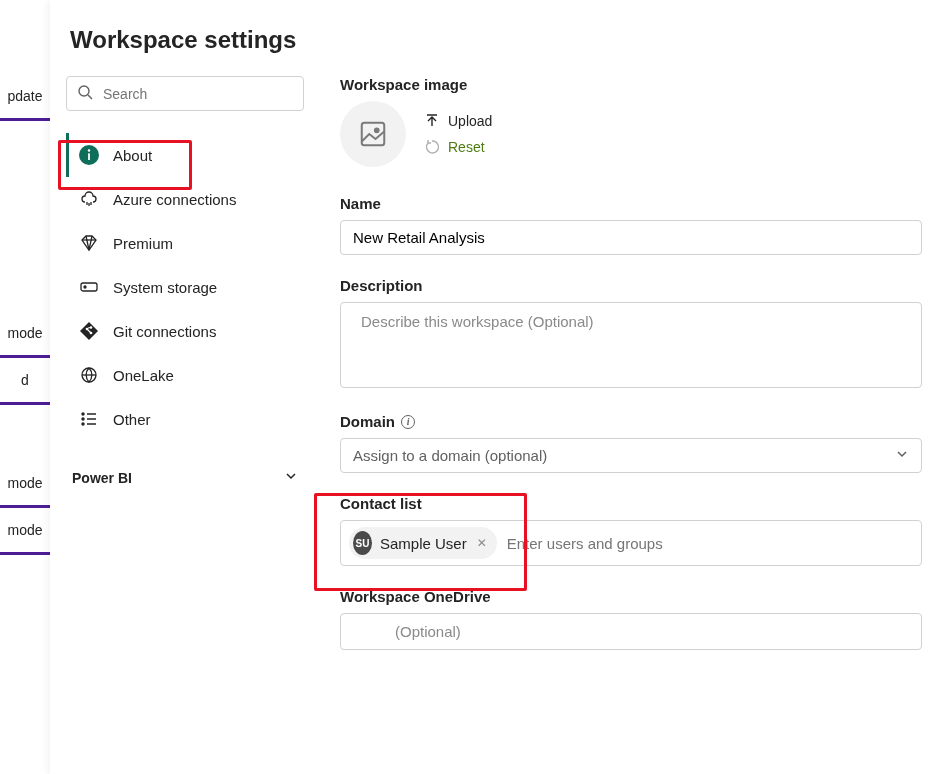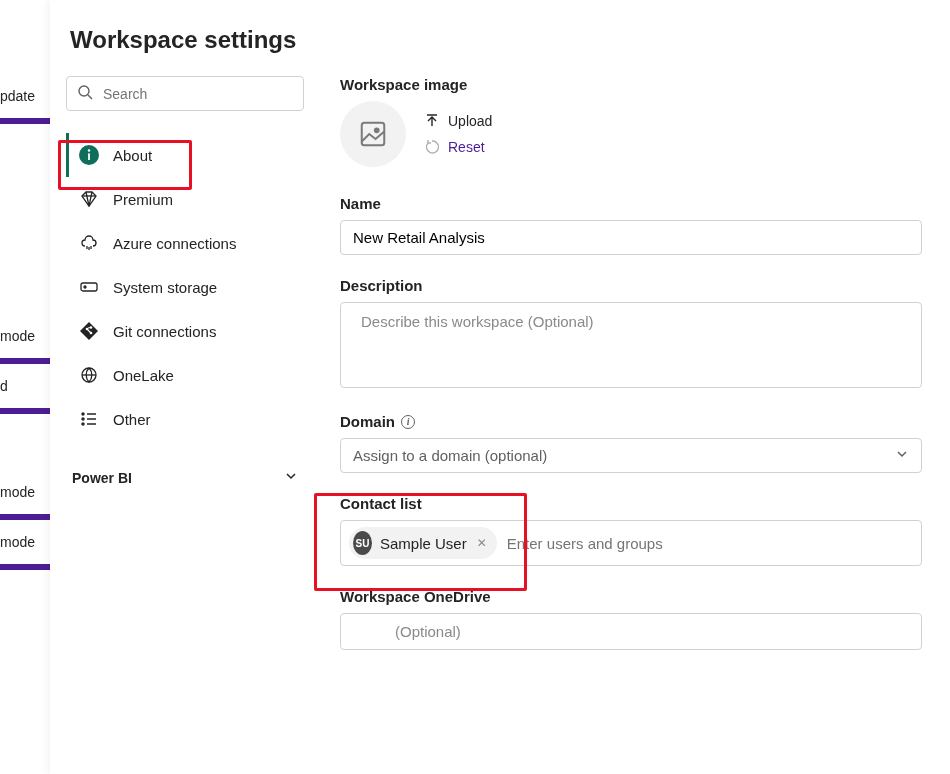--- a/index.html
+++ b/index.html
@@ -17,22 +17,22 @@
   .backdrop-list {
     position: absolute;
     left: 0;
     top: 0;
     width: 50px;
     font-size: 14px;
     color: #242424;
   }
   .backdrop-item {
     padding: 14px 0;
-    border-bottom: 6px solid #4c1d95;
-    text-align: left;
+    border-bottom: 3px solid #4c1d95;
+    text-align: center;
     white-space: nowrap;
     overflow: hidden;
   }
   .panel {
     position: absolute;
     left: 50px;
     top: 0;
     right: 0;
     bottom: 0;
     background: #fff;
@@ -145,21 +145,21 @@
     flex-direction: column;
     gap: 10px;
     font-size: 14px;
   }
   .img-action {
     display: flex;
     align-items: center;
     gap: 8px;
     cursor: pointer;
   }
-  .img-action.disabled { color: #4c1d95; cursor: default; }
+  .img-action.disabled { color: #4d7c0f; cursor: default; }
   .field {
     margin-bottom: 22px;
   }
   .text-input, .textarea, .select-box, .chip-input, .simple-input {
     width: 100%;
     border: 1px solid #d1d1d1;
     border-radius: 4px;
     font-size: 15px;
     font-family: inherit;
     background: #fff;
@@ -260,36 +260,36 @@
               <rect x="8.2" y="7.5" width="1.6" height="6" fill="#fff"></rect>
               <circle cx="9" cy="5" r="1.1" fill="#fff"></circle>
             </svg>
         </span>
         <span>About</span>
       </div>
 
       <div class="nav-item">
         <span class="icon-slot">
           <svg width="20" height="20" viewBox="0 0 20 20" fill="none" stroke="#242424" stroke-width="1.3">
+              <path d="M6 13 A3 3 0 0 1 6 7 A4 4 0 0 1 14 7 A3 3 0 0 1 14 13"></path>
+              <path d="M8 13 L8 16 M12 13 L12 16 M10 14 L10 17"></path>
+            </svg>
+        </span>
+        <span>Azure connections</span>
+      </div>
+
+      <div class="nav-item">
+        <span class="icon-slot">
+          <svg width="20" height="20" viewBox="0 0 20 20" fill="none" stroke="#242424" stroke-width="1.3">
               <path d="M3 7 L7 3 L13 3 L17 7 L10 17 Z"></path>
               <path d="M3 7 L17 7"></path>
               <path d="M7 3 L10 17 L13 3"></path>
             </svg>
         </span>
         <span>Premium</span>
-      </div>
-
-      <div class="nav-item">
-        <span class="icon-slot">
-          <svg width="20" height="20" viewBox="0 0 20 20" fill="none" stroke="#242424" stroke-width="1.3">
-              <path d="M6 13 A3 3 0 0 1 6 7 A4 4 0 0 1 14 7 A3 3 0 0 1 14 13"></path>
-              <path d="M8 13 L8 16 M12 13 L12 16 M10 14 L10 17"></path>
-            </svg>
-        </span>
-        <span>Azure connections</span>
       </div>
 
       <div class="nav-item">
         <span class="icon-slot">
           <svg width="20" height="20" viewBox="0 0 20 20" fill="none" stroke="#242424" stroke-width="1.3">
               <rect x="2" y="6" width="16" height="8" rx="2"></rect>
               <circle cx="6" cy="10" r="1" fill="#242424"></circle>
             </svg>
         </span>
         <span>System storage</span>

